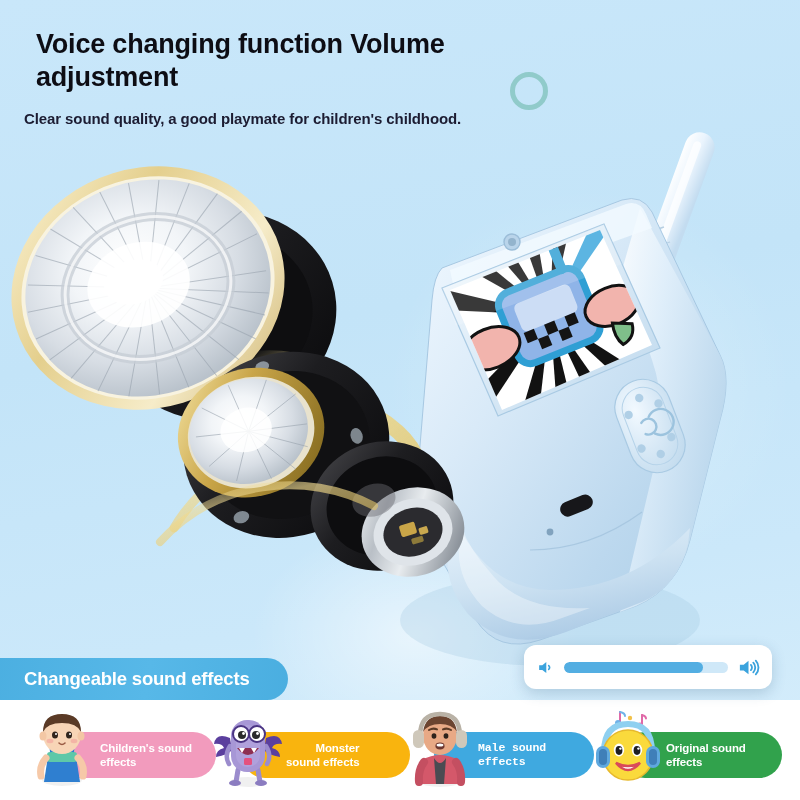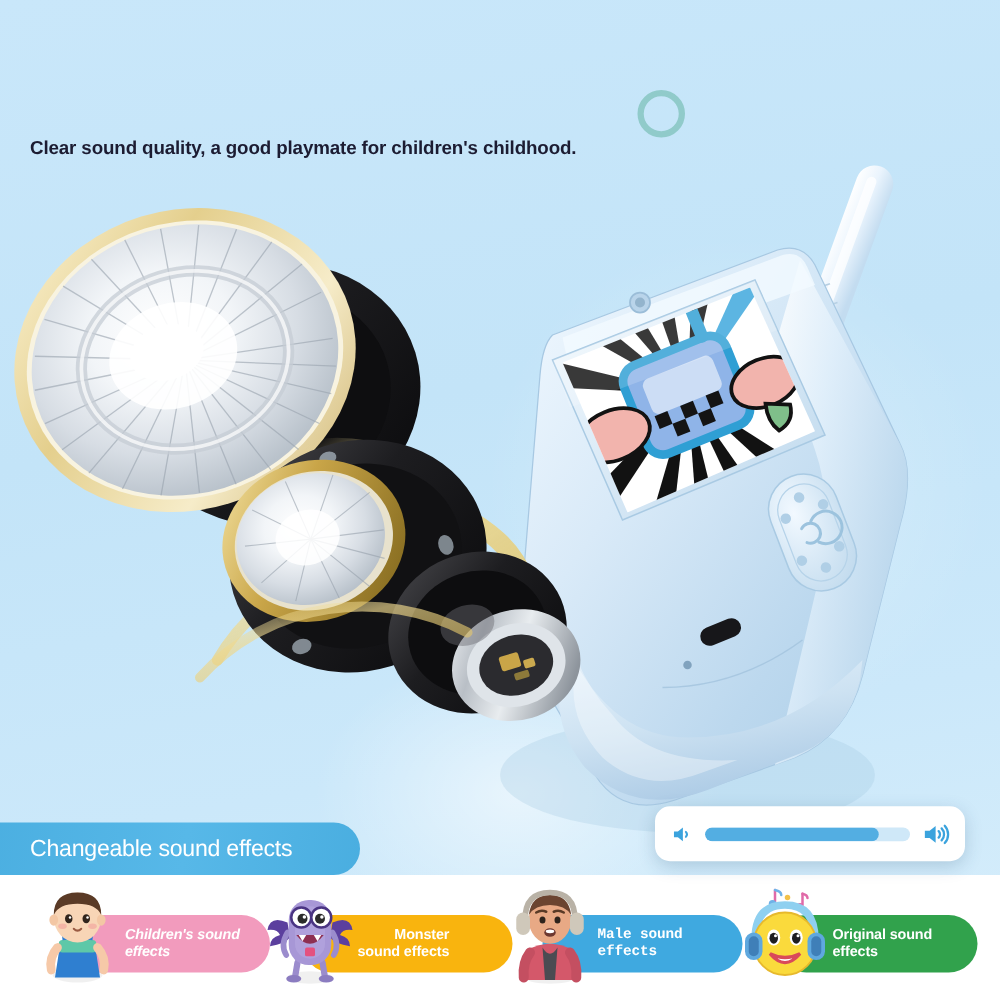--- a/index.html
+++ b/index.html
@@ -118,21 +118,21 @@
     background: linear-gradient(100deg, #46a9dd 0%, #55b6e6 55%, #4fb2e3 100%);
     border-radius: 0 22px 22px 0;
     display: flex;
     align-items: center;
     padding-left: 48px;
     z-index: 5;
   }
   .banner-text {
     color: #ffffff;
     font-size: 18.5px;
-    font-weight: normal;
+    font-weight: bold;
     letter-spacing: -0.2px;
   }
 
   
   .bottom-strip {
     position: absolute;
     left: 0; bottom: 0;
     width: 800px; height: 100px;
     background: #ffffff;
     z-index: 4;
@@ -174,38 +174,39 @@
   }
   .effect-avatar {
     position: absolute;
     left: 0; top: 0;
     width: 72px; height: 80px;
     z-index: 3;
     pointer-events: none;
   }
   .effect-avatar svg { width: 100%; height: 100%; display: block; }
 
-  .fx0 { left: 26px;  width: 210px; font-style: italic; }
+  .fx0 { left: 26px;  width: 210px; }
   .fx1 { left: 212px; width: 210px; }
   .fx2 { left: 404px; width: 200px; }
   .fx3 { left: 592px; width: 200px; }
 
   .fx0 .effect-pill { width: 160px; background: #f29bbd; }
   .fx1 .effect-pill { width: 168px; background: #f9b40e; text-align: right; }
   .fx2 .effect-pill { width: 160px; background: #3fa9e0; font-family: Liberation Mono, monospace; }
   .fx3 .effect-pill { width: 160px; background: #31a24c; }
 </style>
 </head>
 <body>
 
 <div id="stage">
 
   <div class="glow-soft glow-b"></div>
   <div class="glow-soft glow-a"></div>
 
+  <div class="headline">Voice changing function Volume adjustment</div>
   <div class="subline">Clear sound quality, a good playmate for children's childhood.</div>
   <div class="deco-ring"></div>
 
   <div id="device">
     <svg viewBox="0 0 400 560" xmlns="http://www.w3.org/2000/svg">
       <defs>
         <linearGradient id="bodyG" x1="0" y1="0" x2="1" y2="1">
           <stop offset="0%" stop-color="#f2f9ff"></stop>
           <stop offset="35%" stop-color="#d9eaf8"></stop>
           <stop offset="70%" stop-color="#bcd8ee"></stop>

